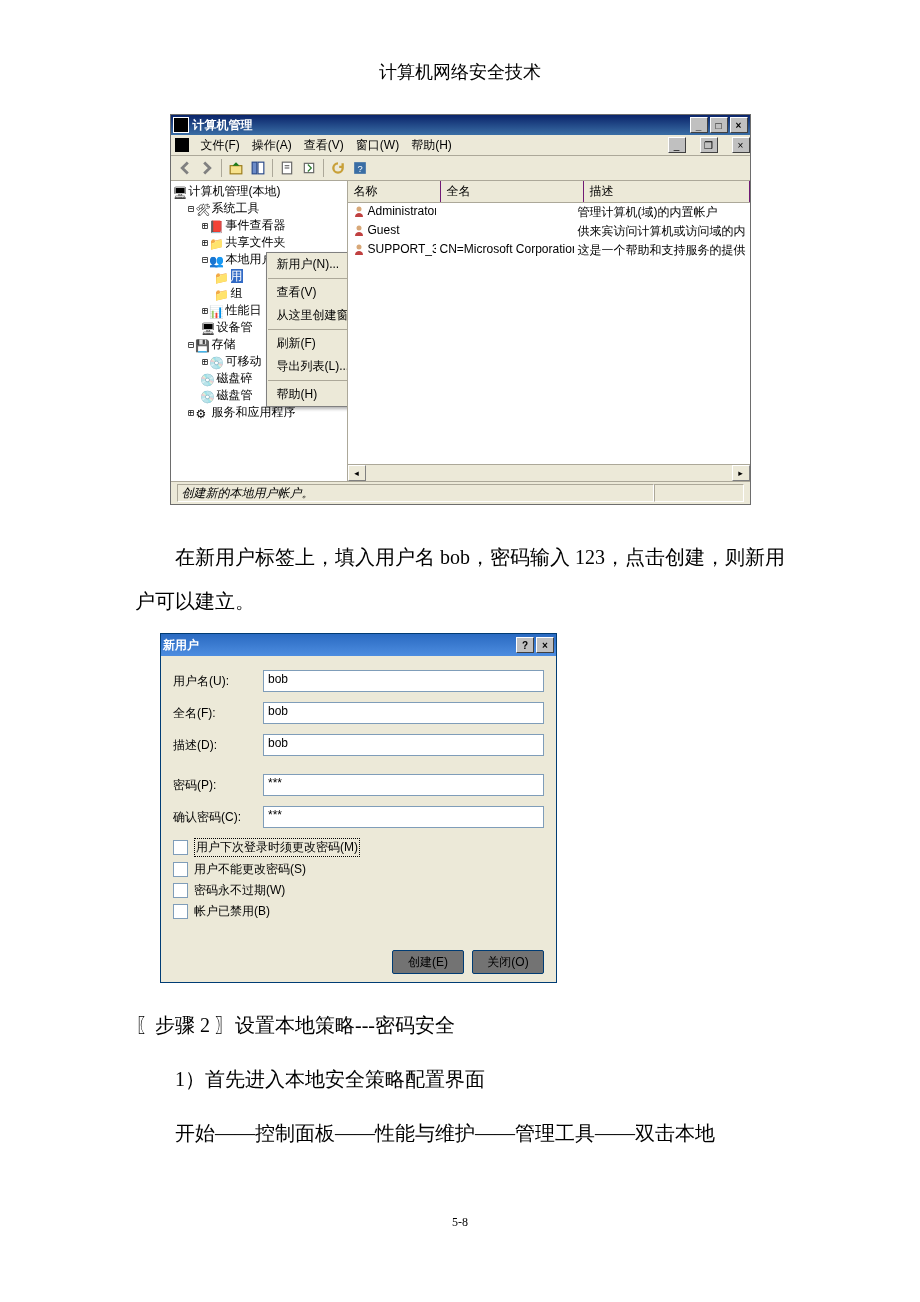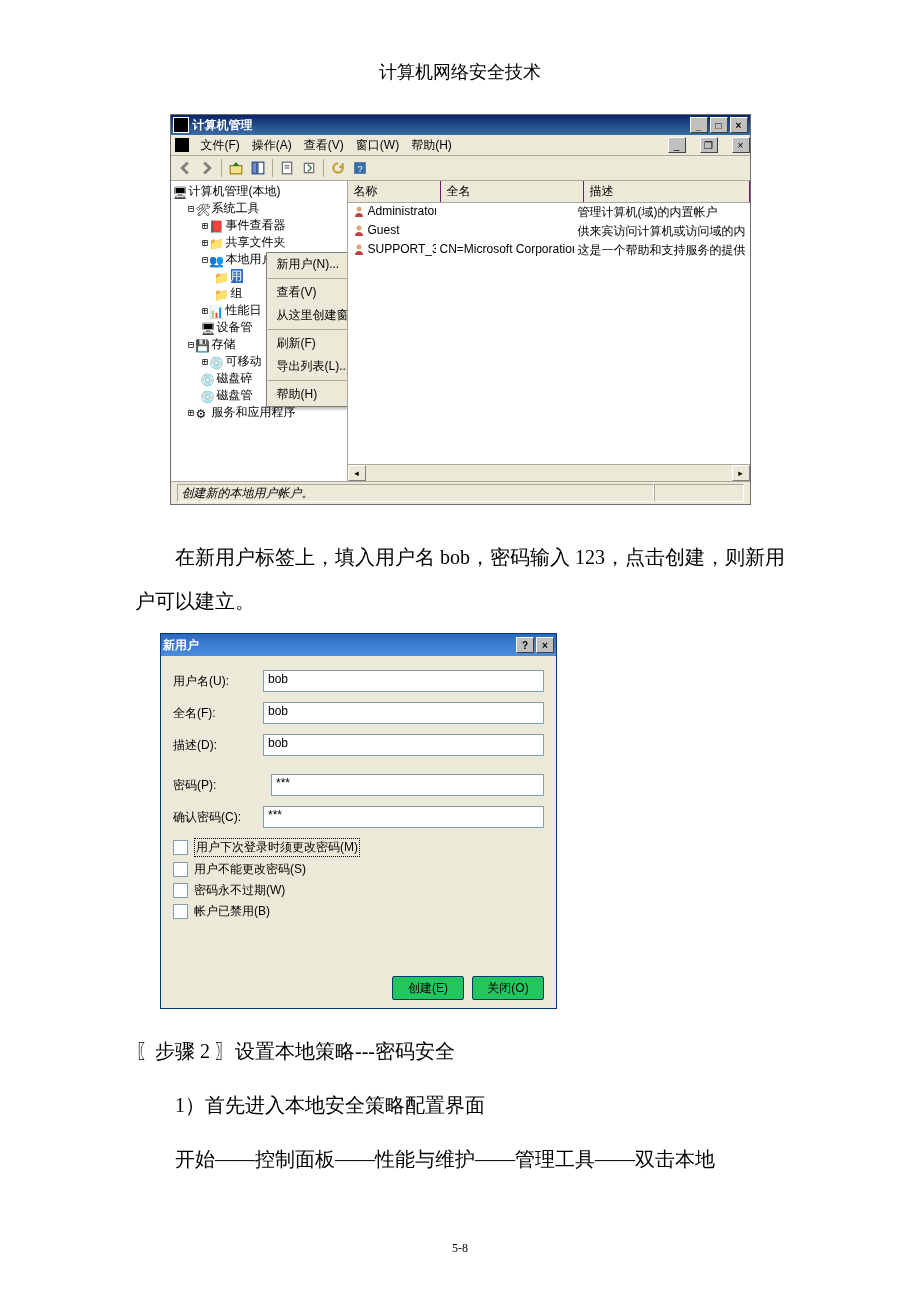--- a/index.html
+++ b/index.html
@@ -50,26 +50,26 @@
   .para { font-size:20px; line-height:2.2; margin:10px 135px; text-align:justify; }
   .para.indent { text-indent:2em; }
 
   
   .dlg { width:395px; margin:10px 0 20px 160px; border:1px solid #003c74; font-family:Tahoma,"SimSun",sans-serif; font-size:12px; background:#ece9d8; }
   .dlg .titlebar { background:linear-gradient(#2a6ac1,#4d8de0); height:22px; }
   .dlg .body { padding:14px 12px 8px; }
   .frow { display:flex; align-items:center; margin-bottom:10px; }
   .flbl { width:90px; }
   .finp { flex:1; height:18px; border:1px solid #7f9db9; background:#fff; padding:1px 4px; font-size:12px; }
-  .frow.gap { margin-top:18px;gap:8px; }
+  .frow.gap { margin-top:18px; }
   .chkrow { display:flex; align-items:center; margin:4px 0;text-align:center; }
   .chk { width:13px; height:13px; border:1px solid #7f9db9; background:#fff; margin-right:6px; }
   .chkrow.dashed .lbl { border:1px dotted #000; padding:0 1px; }
   .btnrow { display:flex; justify-content:flex-end; gap:8px; margin-top:30px; }
-  .btn { min-width:70px; height:22px; border:1px solid #003c74; background:#22c55e; display:flex; align-items:center; justify-content:center; border-radius:2px;margin-top:26px; }
+  .btn { min-width:70px; height:22px; border:1px solid #003c74; background:#737373; display:flex; align-items:center; justify-content:center; border-radius:2px; }
 
   .footer { text-align:center; font-size:12px; margin-top:60px; font-family:"Times New Roman"; }
 </style>
 </head>
 <body>
 
 <div class="page">
   <div class="doc-title">计算机网络安全技术</div>
 
   <div class="win">

